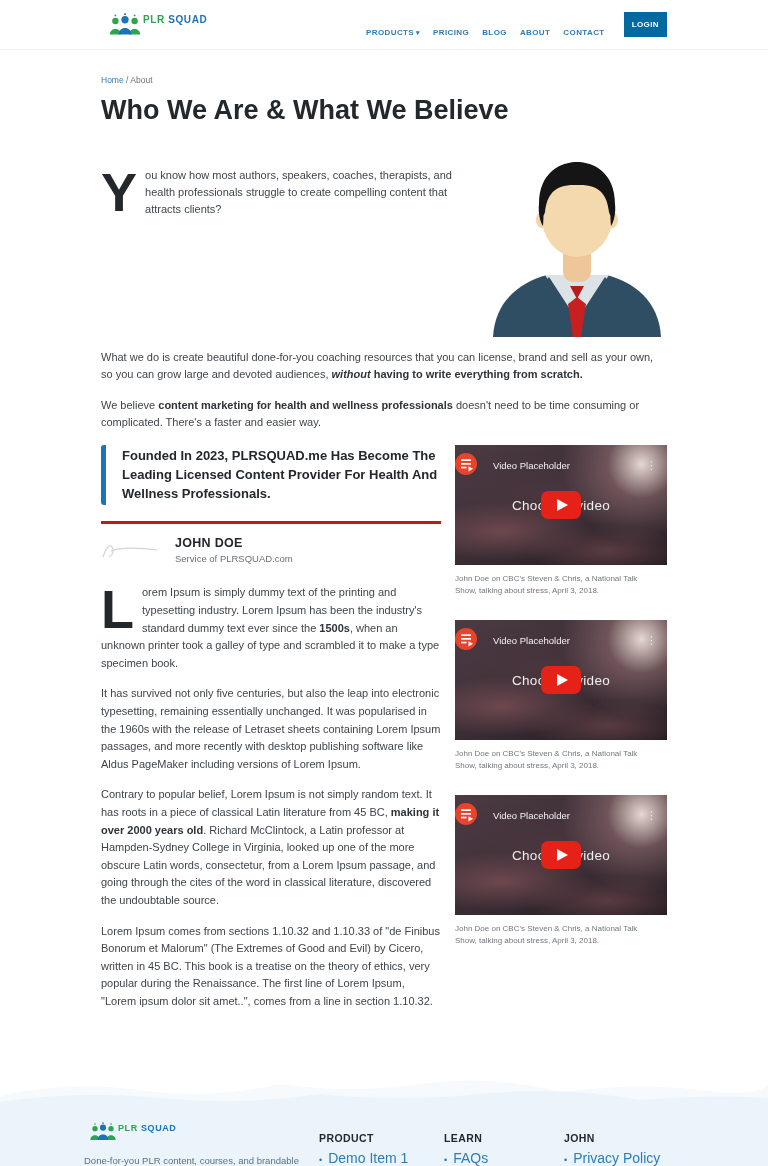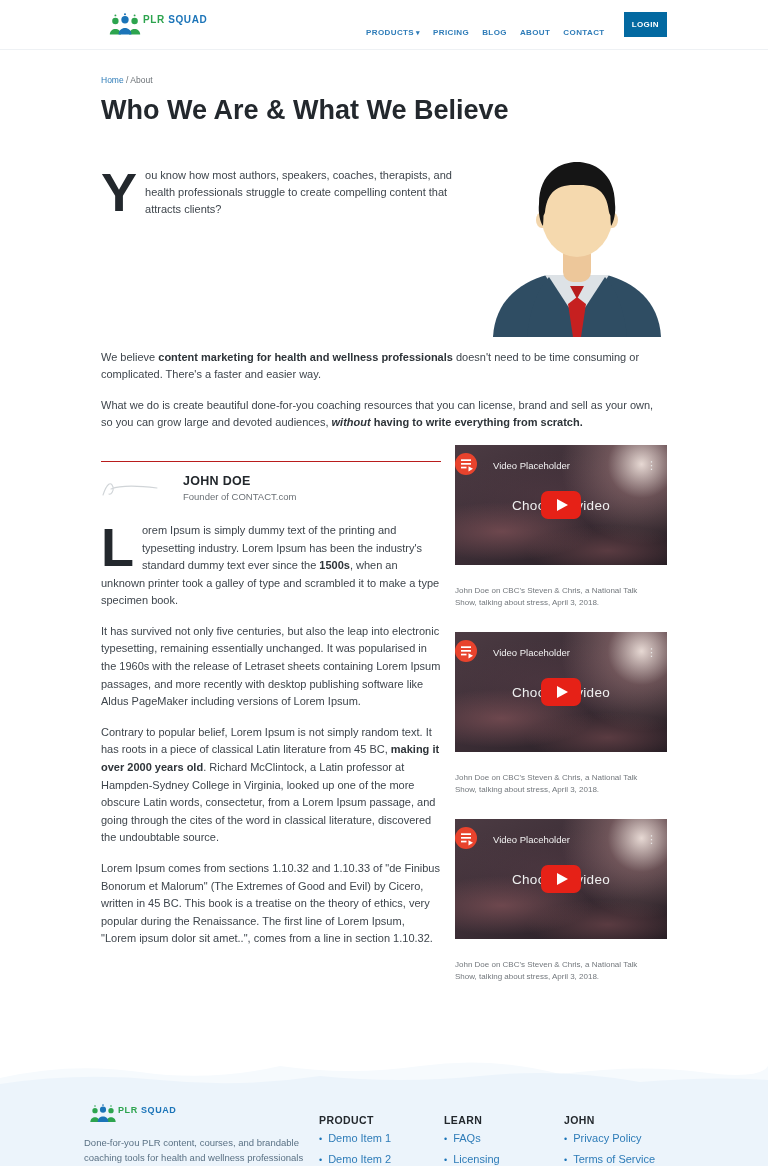--- a/index.html
+++ b/index.html
@@ -33,21 +33,21 @@
   .body-para { font-size:11px; line-height:1.6; color:#3e454c; margin-bottom:13px; }
   .body-para strong { color:#2e3439; }
   .em-bold { font-style:italic; font-weight:bold; color:#2e3439; }
 
   .two-col { display:flex; gap:14px; margin-top:12px; }
   .col-left { width:340px; }
   .col-right { width:212px; }
 
   blockquote.quote { border-left:5px solid #1b74b8; border-radius:3px; padding:2px 0 2px 16px; font-size:13px; font-weight:bold; line-height:1.45; color:#23282d; margin-bottom:16px; }
 
-  .author-block { border-top:1px solid #b91c1c; padding:12px 0 14px; display:flex; align-items:center; gap:22px;margin-top:16px; }
+  .author-block { border-top:3px solid #b91c1c; padding:12px 0 14px; display:flex; align-items:center; gap:14px;margin-top:16px; }
   .signature { width:60px; height:26px; opacity:0.55; }
   .author-name { font-size:12.5px; font-weight:bold; color:#23282d; letter-spacing:0.3px; }
   .author-title { font-size:9.5px; color:#6b7176; margin-top:3px; }
 
   .lorem-first { margin-top:6px; }
 
   
   .video-item { margin-bottom:23px; }
   .video-card { position:relative; width:212px; height:120px; cursor:pointer; overflow:hidden;
     background:
@@ -56,35 +56,35 @@
       radial-gradient(ellipse 55% 30% at 72% 88%, rgba(95,62,68,0.9), rgba(0,0,0,0) 70%),
       radial-gradient(ellipse 75% 45% at 45% 42%, rgba(82,58,68,0.6), rgba(0,0,0,0) 78%),
       linear-gradient(150deg, #4c3b43 0%, #3c2e36 45%, #221b21 100%);
   }
   .vc-top { position:absolute; top:8px; left:0; right:8px; display:flex; align-items:center; gap:16px; }
   .vc-title { color:#f2f2f2; font-size:9.5px; flex:1; }
   .kebab { color:#e8e8e8; font-size:11px; line-height:1; cursor:pointer; padding:0 2px; }
   .vc-center { position:absolute; top:50%; left:0; right:0; transform:translateY(-50%); text-align:center; color:#efefef; font-size:13.5px; letter-spacing:0.3px; }
   .play-btn { position:absolute; top:50%; left:50%; transform:translate(-50%,-50%); width:40px; height:28px; background:#e62117; border-radius:7px; cursor:pointer; }
   .play-btn::before { content:""; position:absolute; left:16px; top:8px; border-left:11px solid #fff; border-top:6px solid transparent; border-bottom:6px solid transparent; }
-  .video-caption { font-size:8px; line-height:1.5; color:#73787d; margin-top:20px; width:205px; }
+  .video-caption { font-size:8px; line-height:1.5; color:#73787d; margin-top:8px; width:205px; }
 
   
   .footer { margin-top:42px; }
   .footer-wave { display:block; width:768px; height:52px; }
   .footer-body { background:#ecf4fb; padding:4px 0 0; }
   .footer-grid { width:600px; margin:0 auto; display:grid; grid-template-columns:225px 115px 110px 130px; gap:10px; padding-bottom:22px; }
   .f-logo svg { display:block; margin-left:4px; }
   .f-logo .logo-text { font-size:9px; }
   .f-desc { font-size:9.5px; line-height:1.55; color:#5a7184; margin-top:12px; }
   .f-col-title { font-size:10.5px; font-weight:bold; color:#23282d; letter-spacing:0.4px; margin:10px 0 6px; }
   .f-links { list-style:none; }
   .f-links li { display:flex; align-items:baseline; gap:6px; margin-bottom:9px; }
   .bullet { color:#1b74b8; font-size:9px; }
-  .f-link { font-size:11px; color:#2e7cb8; text-decoration:none; cursor:pointer; }
+  .f-link { font-size:14px; color:#2e7cb8; text-decoration:none; cursor:pointer; }
 </style>
 </head>
 <body>
 
 <header class="site-header">
   <div class="header-inner">
     <div class="logo">
       <span>
         <svg width="36" height="24" viewBox="0 0 44 30">
           <circle cx="10" cy="3" r="1.2" fill="#2da44e"></circle>
@@ -138,37 +138,38 @@
         <ellipse cx="55" cy="68" rx="6" ry="8" fill="#f2d5ab"></ellipse>
         <ellipse cx="125" cy="68" rx="6" ry="8" fill="#f2d5ab"></ellipse>
         <ellipse cx="90" cy="62" rx="36" ry="43" fill="#f5d9ae"></ellipse>
         <path d="M52 52 C52 20 74 10 90 10 C106 10 128 20 128 52 C128 62 124 68 122 60 C120 42 112 32 90 33 C68 32 60 42 58 60 C56 68 52 62 52 52 Z" fill="#151515"></path>
         <path d="M52 52 C51 60 53 70 56 74 C57 64 56 56 58 50 Z" fill="#151515"></path>
         <path d="M128 52 C129 60 127 70 124 74 C123 64 124 56 122 50 Z" fill="#151515"></path>
       </svg>
     </div>
   </div>
 
+  <p class="body-para"><span>What we do is create beautiful done-for-you coaching resources that you can license, brand and sell as your own, so you can grow large and devoted audiences, </span><span class="em-bold">without</span><strong> having to write everything from scratch.</strong></p>
+
   <p class="body-para"><span>We believe </span><strong>content marketing for health and wellness professionals</strong><span> doesn't need to be time consuming or complicated. There's a faster and easier way.</span></p>
 
-  <p class="body-para"><span>What we do is create beautiful done-for-you coaching resources that you can license, brand and sell as your own, so you can grow large and devoted audiences, </span><span class="em-bold">without</span><strong> having to write everything from scratch.</strong></p>
-
   <div class="two-col">
 
     <div class="col-left">
+      <blockquote class="quote">Founded In 2023, PLRSQUAD.me Has Become The Leading Licensed Content Provider For Health And Wellness Professionals.</blockquote>
 
       <div class="author-block">
         <span class="signature">
           <svg width="60" height="26" viewBox="0 0 60 26">
             <path d="M2 20 C6 8 10 6 12 12 C13 16 10 20 8 19 M10 14 C20 10 40 11 56 13" stroke="#aab2b8" stroke-width="1.1" fill="none" stroke-linecap="round"></path>
           </svg>
         </span>
         <div>
           <div class="author-name">JOHN DOE</div>
-          <div class="author-title">Founder of CONTACT.com</div>
+          <div class="author-title">Service of PLRSQUAD.com</div>
         </div>
       </div>
 
       <p class="body-para lorem-first"><span class="dropcap">L</span><span>orem Ipsum is simply dummy text of the printing and typesetting industry. Lorem Ipsum has been the industry's standard dummy text ever since the </span><strong>1500s</strong><span>, when an unknown printer took a galley of type and scrambled it to make a type specimen book.</span></p>
 
       <p class="body-para">It has survived not only five centuries, but also the leap into electronic typesetting, remaining essentially unchanged. It was popularised in the 1960s with the release of Letraset sheets containing Lorem Ipsum passages, and more recently with desktop publishing software like Aldus PageMaker including versions of Lorem Ipsum.</p>
 
       <p class="body-para"><span>Contrary to popular belief, Lorem Ipsum is not simply random text. It has roots in a piece of classical Latin literature from 45 BC, </span><strong>making it over 2000 years old</strong><span>. Richard McClintock, a Latin professor at Hampden-Sydney College in Virginia, looked up one of the more obscure Latin words, consectetur, from a Lorem Ipsum passage, and going through the cites of the word in classical literature, discovered the undoubtable source.</span></p>
 
       <p class="body-para">Lorem Ipsum comes from sections 1.10.32 and 1.10.33 of "de Finibus Bonorum et Malorum" (The Extremes of Good and Evil) by Cicero, written in 45 BC. This book is a treatise on the theory of ethics, very popular during the Renaissance. The first line of Lorem Ipsum, "Lorem ipsum dolor sit amet..", comes from a line in section 1.10.32.</p>

